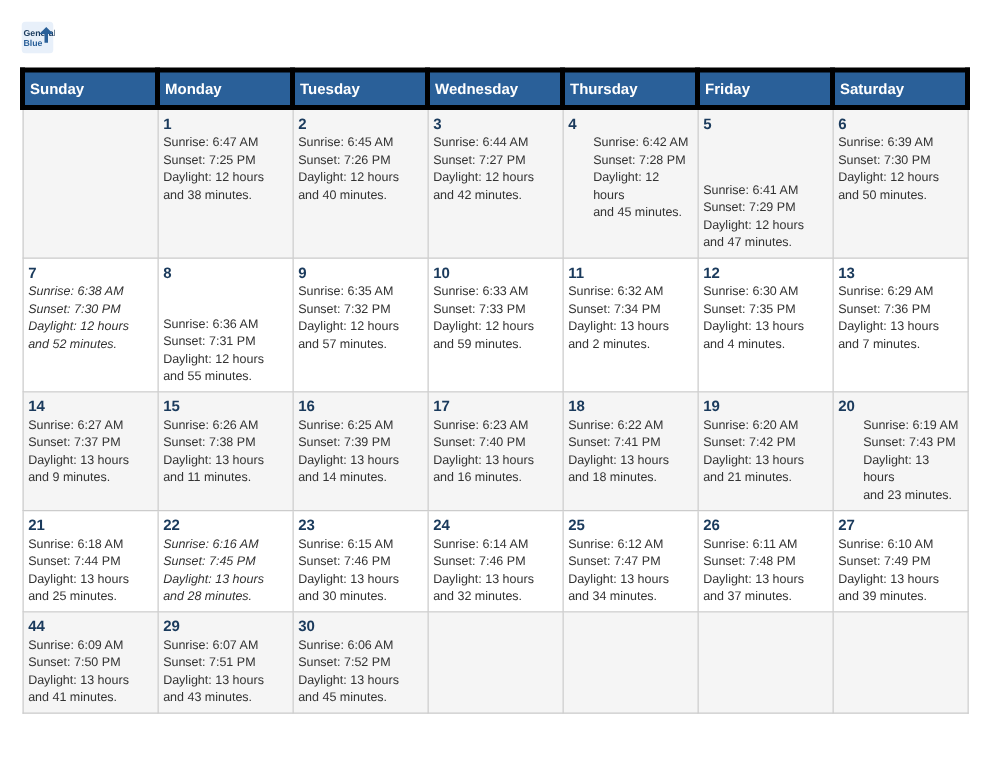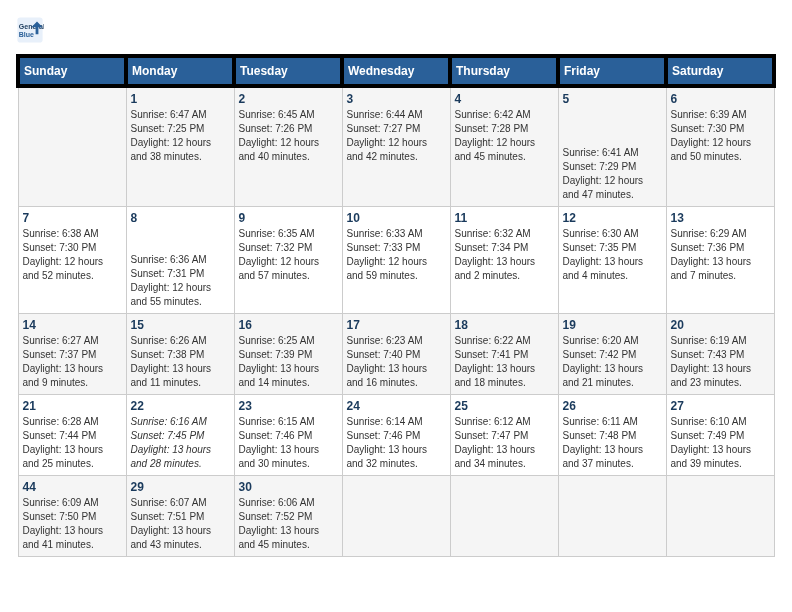--- a/index.html
+++ b/index.html
@@ -139,21 +139,21 @@
         </td>
         <td>
           <span class="day-number">3</span>
           <div class="cell-text" style="white-space: pre-line;">Sunrise: 6:44 AM
 Sunset: 7:27 PM
 Daylight: 12 hours
 and 42 minutes.</div>
         </td>
         <td>
           <span class="day-number">4</span>
-          <div class="cell-text" style="white-space: pre-line;">Sunrise: 6:42 AM
+          <div class="cell-text" style="white-space: pre-line; margin-left: 20px;">Sunrise: 6:42 AM
 Sunset: 7:28 PM
 Daylight: 12 hours
 and 45 minutes.</div>
         </td>
         <td>
           <span class="day-number">5</span>
           <div class="cell-text" style="white-space: pre-line; margin-top: 40px;">Sunrise: 6:41 AM
 Sunset: 7:29 PM
 Daylight: 12 hours
 and 47 minutes.</div>
@@ -162,21 +162,21 @@
           <span class="day-number">6</span>
           <div class="cell-text" style="white-space: pre-line;">Sunrise: 6:39 AM
 Sunset: 7:30 PM
 Daylight: 12 hours
 and 50 minutes.</div>
         </td>
       </tr>
       <tr>
         <td>
           <span class="day-number">7</span>
-          <div class="cell-text" style="white-space: pre-line;">Sunrise: 6:38 AM
+          <div class="cell-text" style="white-space: pre-line; font-style: italic;">Sunrise: 6:38 AM
 Sunset: 7:30 PM
 Daylight: 12 hours
 and 52 minutes.</div>
         </td>
         <td>
           <span class="day-number">8</span>
           <div class="cell-text" style="white-space: pre-line; margin-top: 28px;">Sunrise: 6:36 AM
 Sunset: 7:31 PM
 Daylight: 12 hours
 and 55 minutes.</div>
@@ -255,30 +255,30 @@
         </td>
         <td>
           <span class="day-number">19</span>
           <div class="cell-text" style="white-space: pre-line;">Sunrise: 6:20 AM
 Sunset: 7:42 PM
 Daylight: 13 hours
 and 21 minutes.</div>
         </td>
         <td>
           <span class="day-number">20</span>
-          <div class="cell-text" style="white-space: pre-line;">Sunrise: 6:19 AM
+          <div class="cell-text" style="white-space: pre-line; margin-left: 20px;">Sunrise: 6:19 AM
 Sunset: 7:43 PM
 Daylight: 13 hours
 and 23 minutes.</div>
         </td>
       </tr>
       <tr>
         <td>
           <span class="day-number">21</span>
-          <div class="cell-text" style="white-space: pre-line;">Sunrise: 6:28 AM
+          <div class="cell-text" style="white-space: pre-line;">Sunrise: 6:18 AM
 Sunset: 7:44 PM
 Daylight: 13 hours
 and 25 minutes.</div>
         </td>
         <td>
           <span class="day-number">22</span>
           <div class="cell-text" style="white-space: pre-line; font-style: italic;">Sunrise: 6:16 AM
 Sunset: 7:45 PM
 Daylight: 13 hours
 and 28 minutes.</div>

